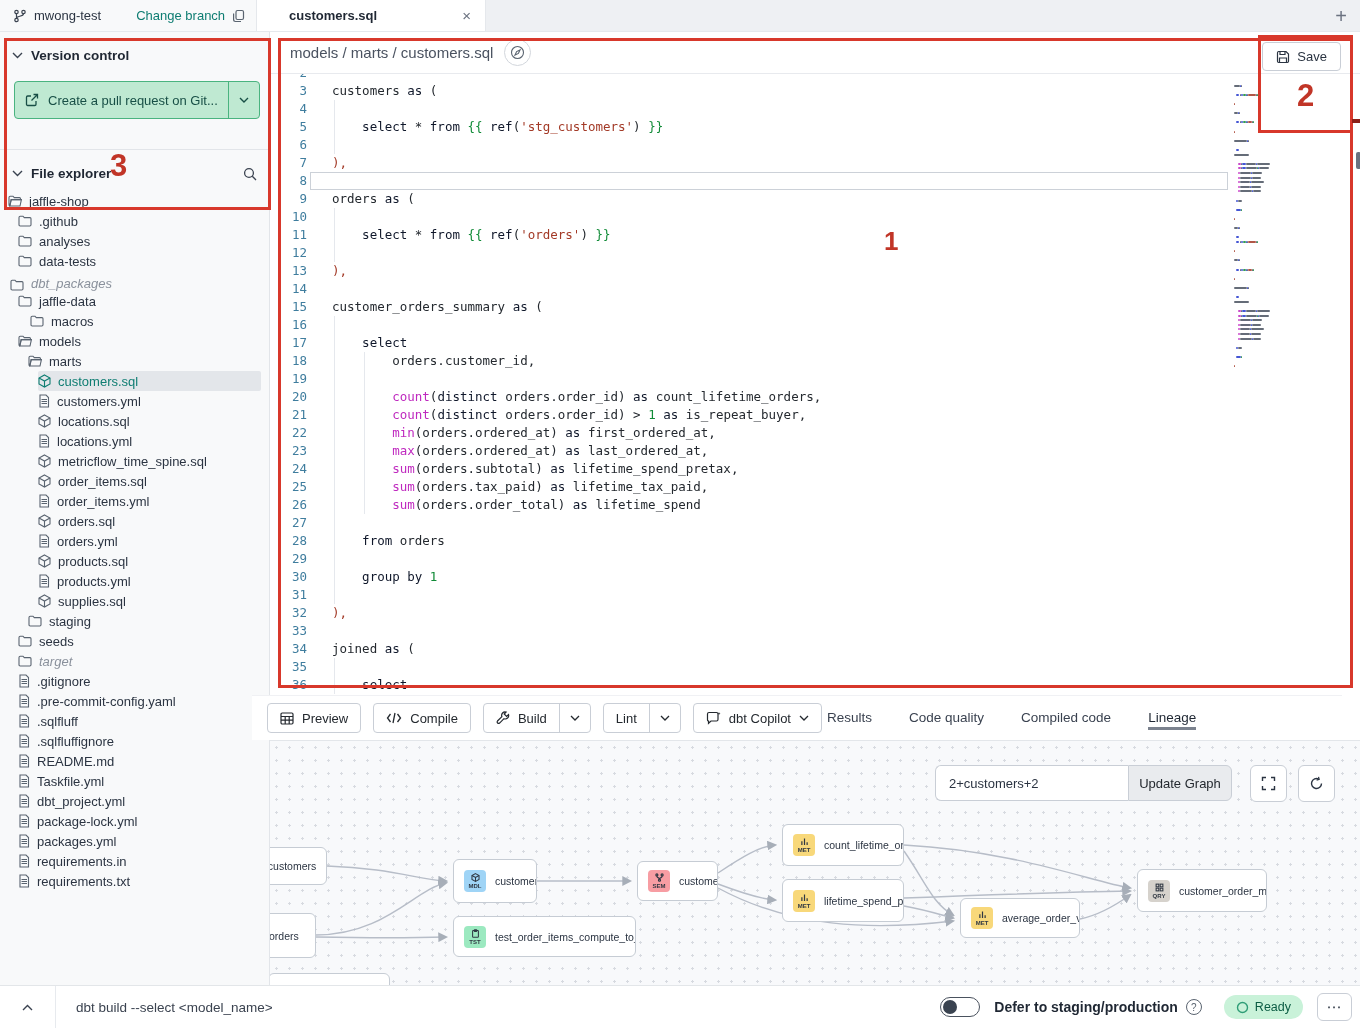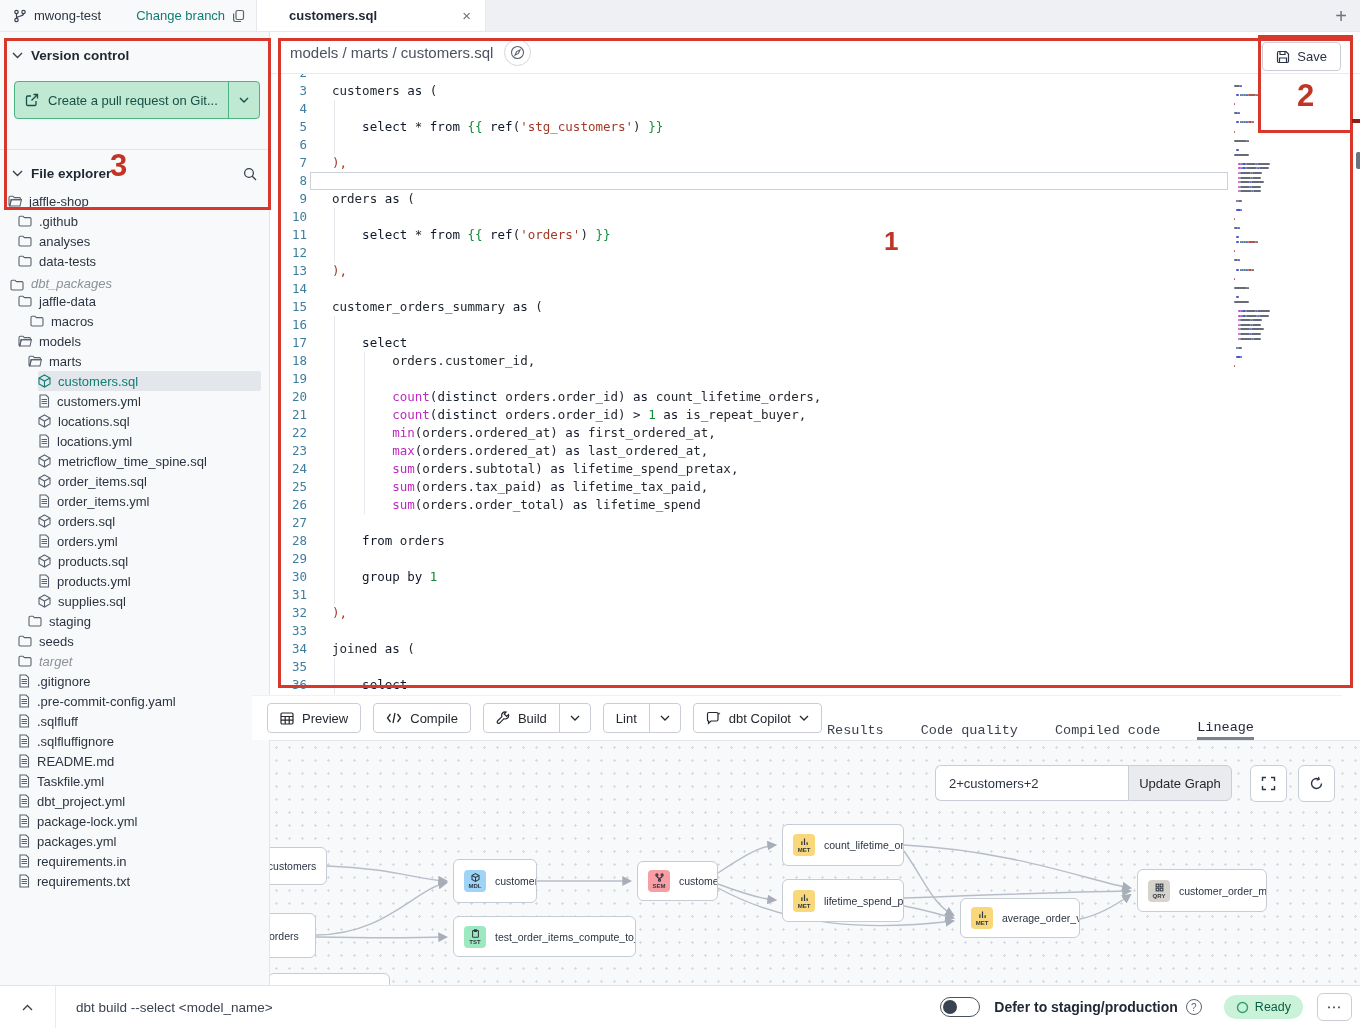--- a/index.html
+++ b/index.html
@@ -51,21 +51,21 @@
   .mm-bar { position:absolute; height:2px; border-radius:1px; opacity:.85; }
   .vscroll { position:absolute; right:2px; top:78px; width:5px; height:17px; background:#6b7280; border-radius:2px; }
 
   
   .toolrow { position:absolute; left:252px; top:695px; width:1090px; height:45px; background:#fff; border-top:1px solid #f0f1f4; }
   .btns { position:absolute; left:15px; top:7px; display:flex; gap:12px; }
   .tbtn, .btn-group { height:30px; border:1px solid #c9ced6; border-radius:4px; background:#fff; display:flex; align-items:center; font-size:13px; color:#24292f; }
   .tbtn { padding:0 12px; gap:8px; cursor:pointer; }
   .btn-group .seg { display:flex; align-items:center; gap:8px; padding:0 12px; height:100%; cursor:pointer; }
   .btn-group .caret-seg { border-left:1px solid #c9ced6; padding:0 10px; height:100%; display:flex; align-items:center; cursor:pointer; }
-  .rtabs { position:absolute; left:575px; top:0; height:44px; display:flex; gap:37px; align-items:flex-end;font-family:Liberation Mono, monospace; }
+  .rtabs { position:absolute; left:575px; top:0; height:44px; display:flex; gap:37px; align-items:center; }
   .rtab { font-size:13.5px; color:#3a4250; display:flex; align-items:center; padding-bottom:2px; cursor:pointer; }
   .rtab.active { color:#1f2733; border-bottom:3px solid #7b828e; padding-top:3px; }
 
   
   .lineage { position:absolute; left:270px; top:740px; width:1090px; height:245px; background-color:#f8f9fb; border-top:1px solid #e3e6ea; background-image:radial-gradient(circle,#d7dae0 1.1px,transparent 1.1px); background-size:13px 13px; overflow:hidden; }
   .edges { position:absolute; left:0; top:0; }
   .lnode { position:absolute; background:#fff; border:1px solid #c6ccd4; border-radius:6px; display:flex; align-items:center; gap:9px; padding-left:10px; font-size:10.5px; color:#2b3442; white-space:nowrap; overflow:hidden; }
   .nbadge { width:22px; height:22px; border-radius:4px; display:flex; flex-direction:column; align-items:center; justify-content:center; flex:0 0 auto; }
   .nbadge .blab { font-size:6px; font-weight:700; color:#2f3742; line-height:6px; margin-top:1px; }
   .lin-input { position:absolute; left:665px; top:24px; width:193px; height:36px; background:#fff; border:1px solid #c9ced6; border-right:none; border-radius:6px 0 0 6px; display:flex; align-items:center; padding-left:13px; font-size:13px; color:#2b3442; }

